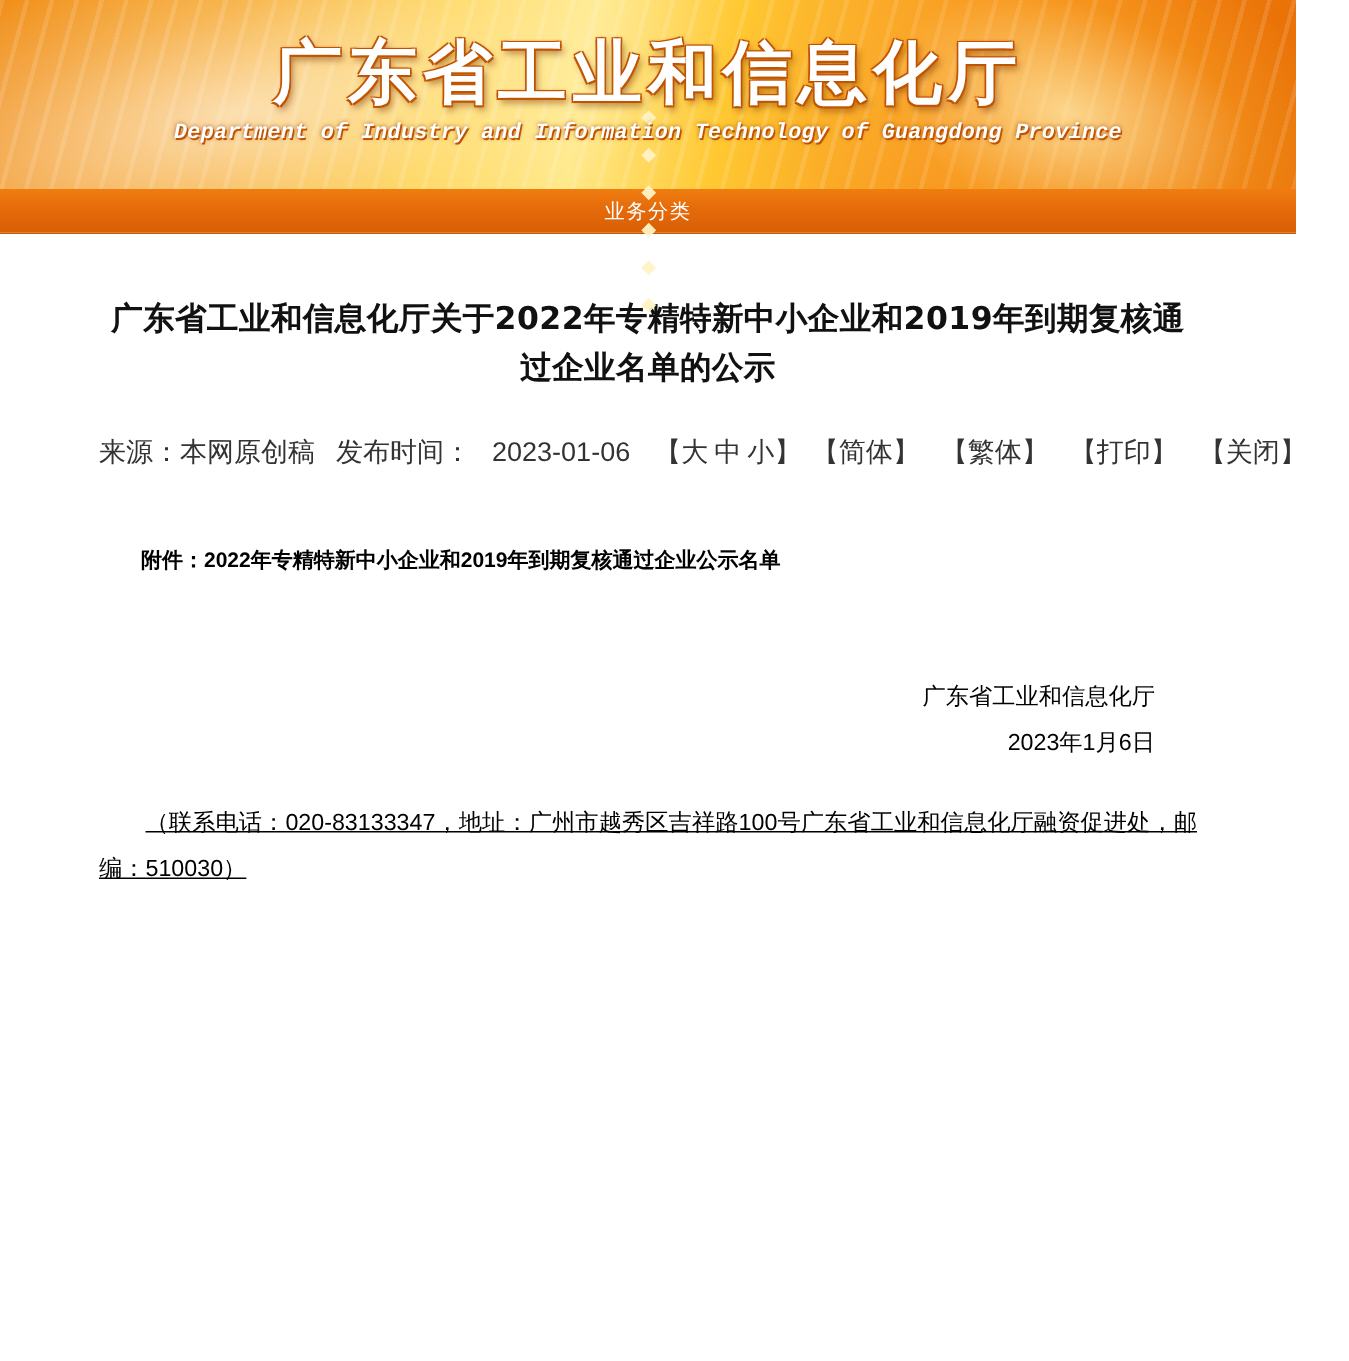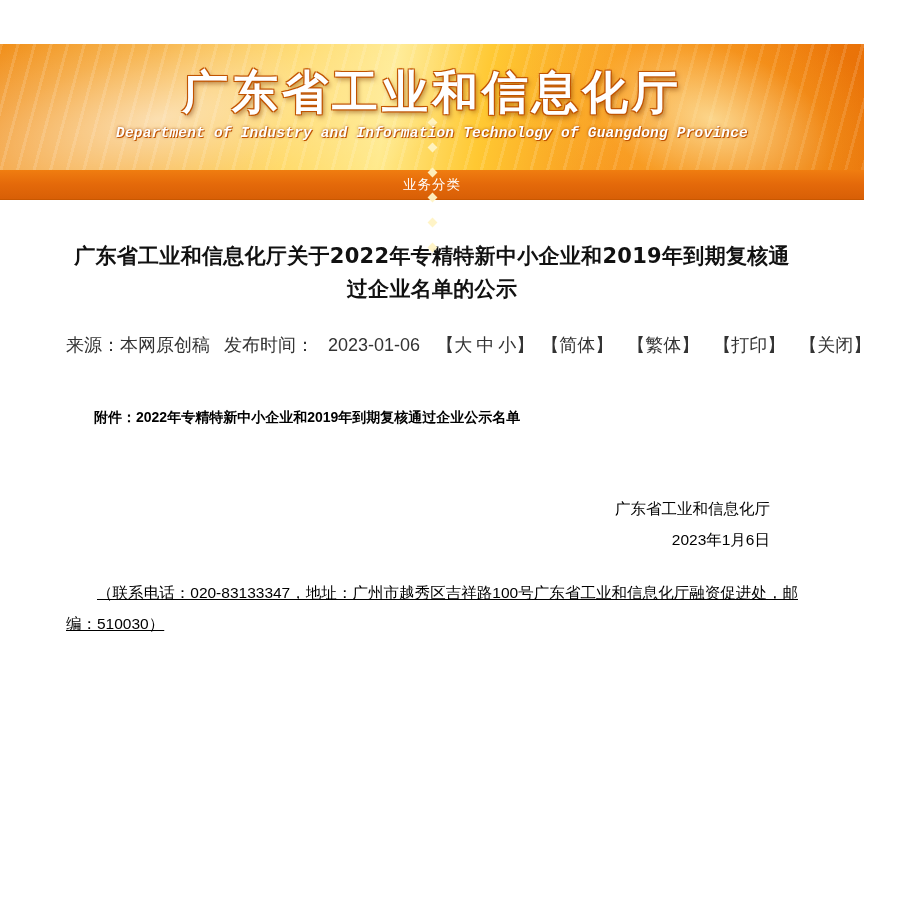--- a/index.html
+++ b/index.html
@@ -9,21 +9,20 @@
   }
   body {
     width: 899px;
     font-family: "Liberation Sans", "DejaVu Sans", sans-serif;
     color: #000;
   }
   .page {
     width: 864px;
     position: relative;
     overflow: hidden;
-    margin-top: 44px;
   }
 
   
   .banner {
     position: relative;
     height: 126px;
     background: linear-gradient(100deg, #f08a10 0%, #f5a01b 18%, #ffd24a 34%, #ffe98a 45%, #ffc832 56%, #f7941d 72%, #ef7d0d 88%, #e86f06 100%);
     overflow: hidden;
   }
   .banner::before {

